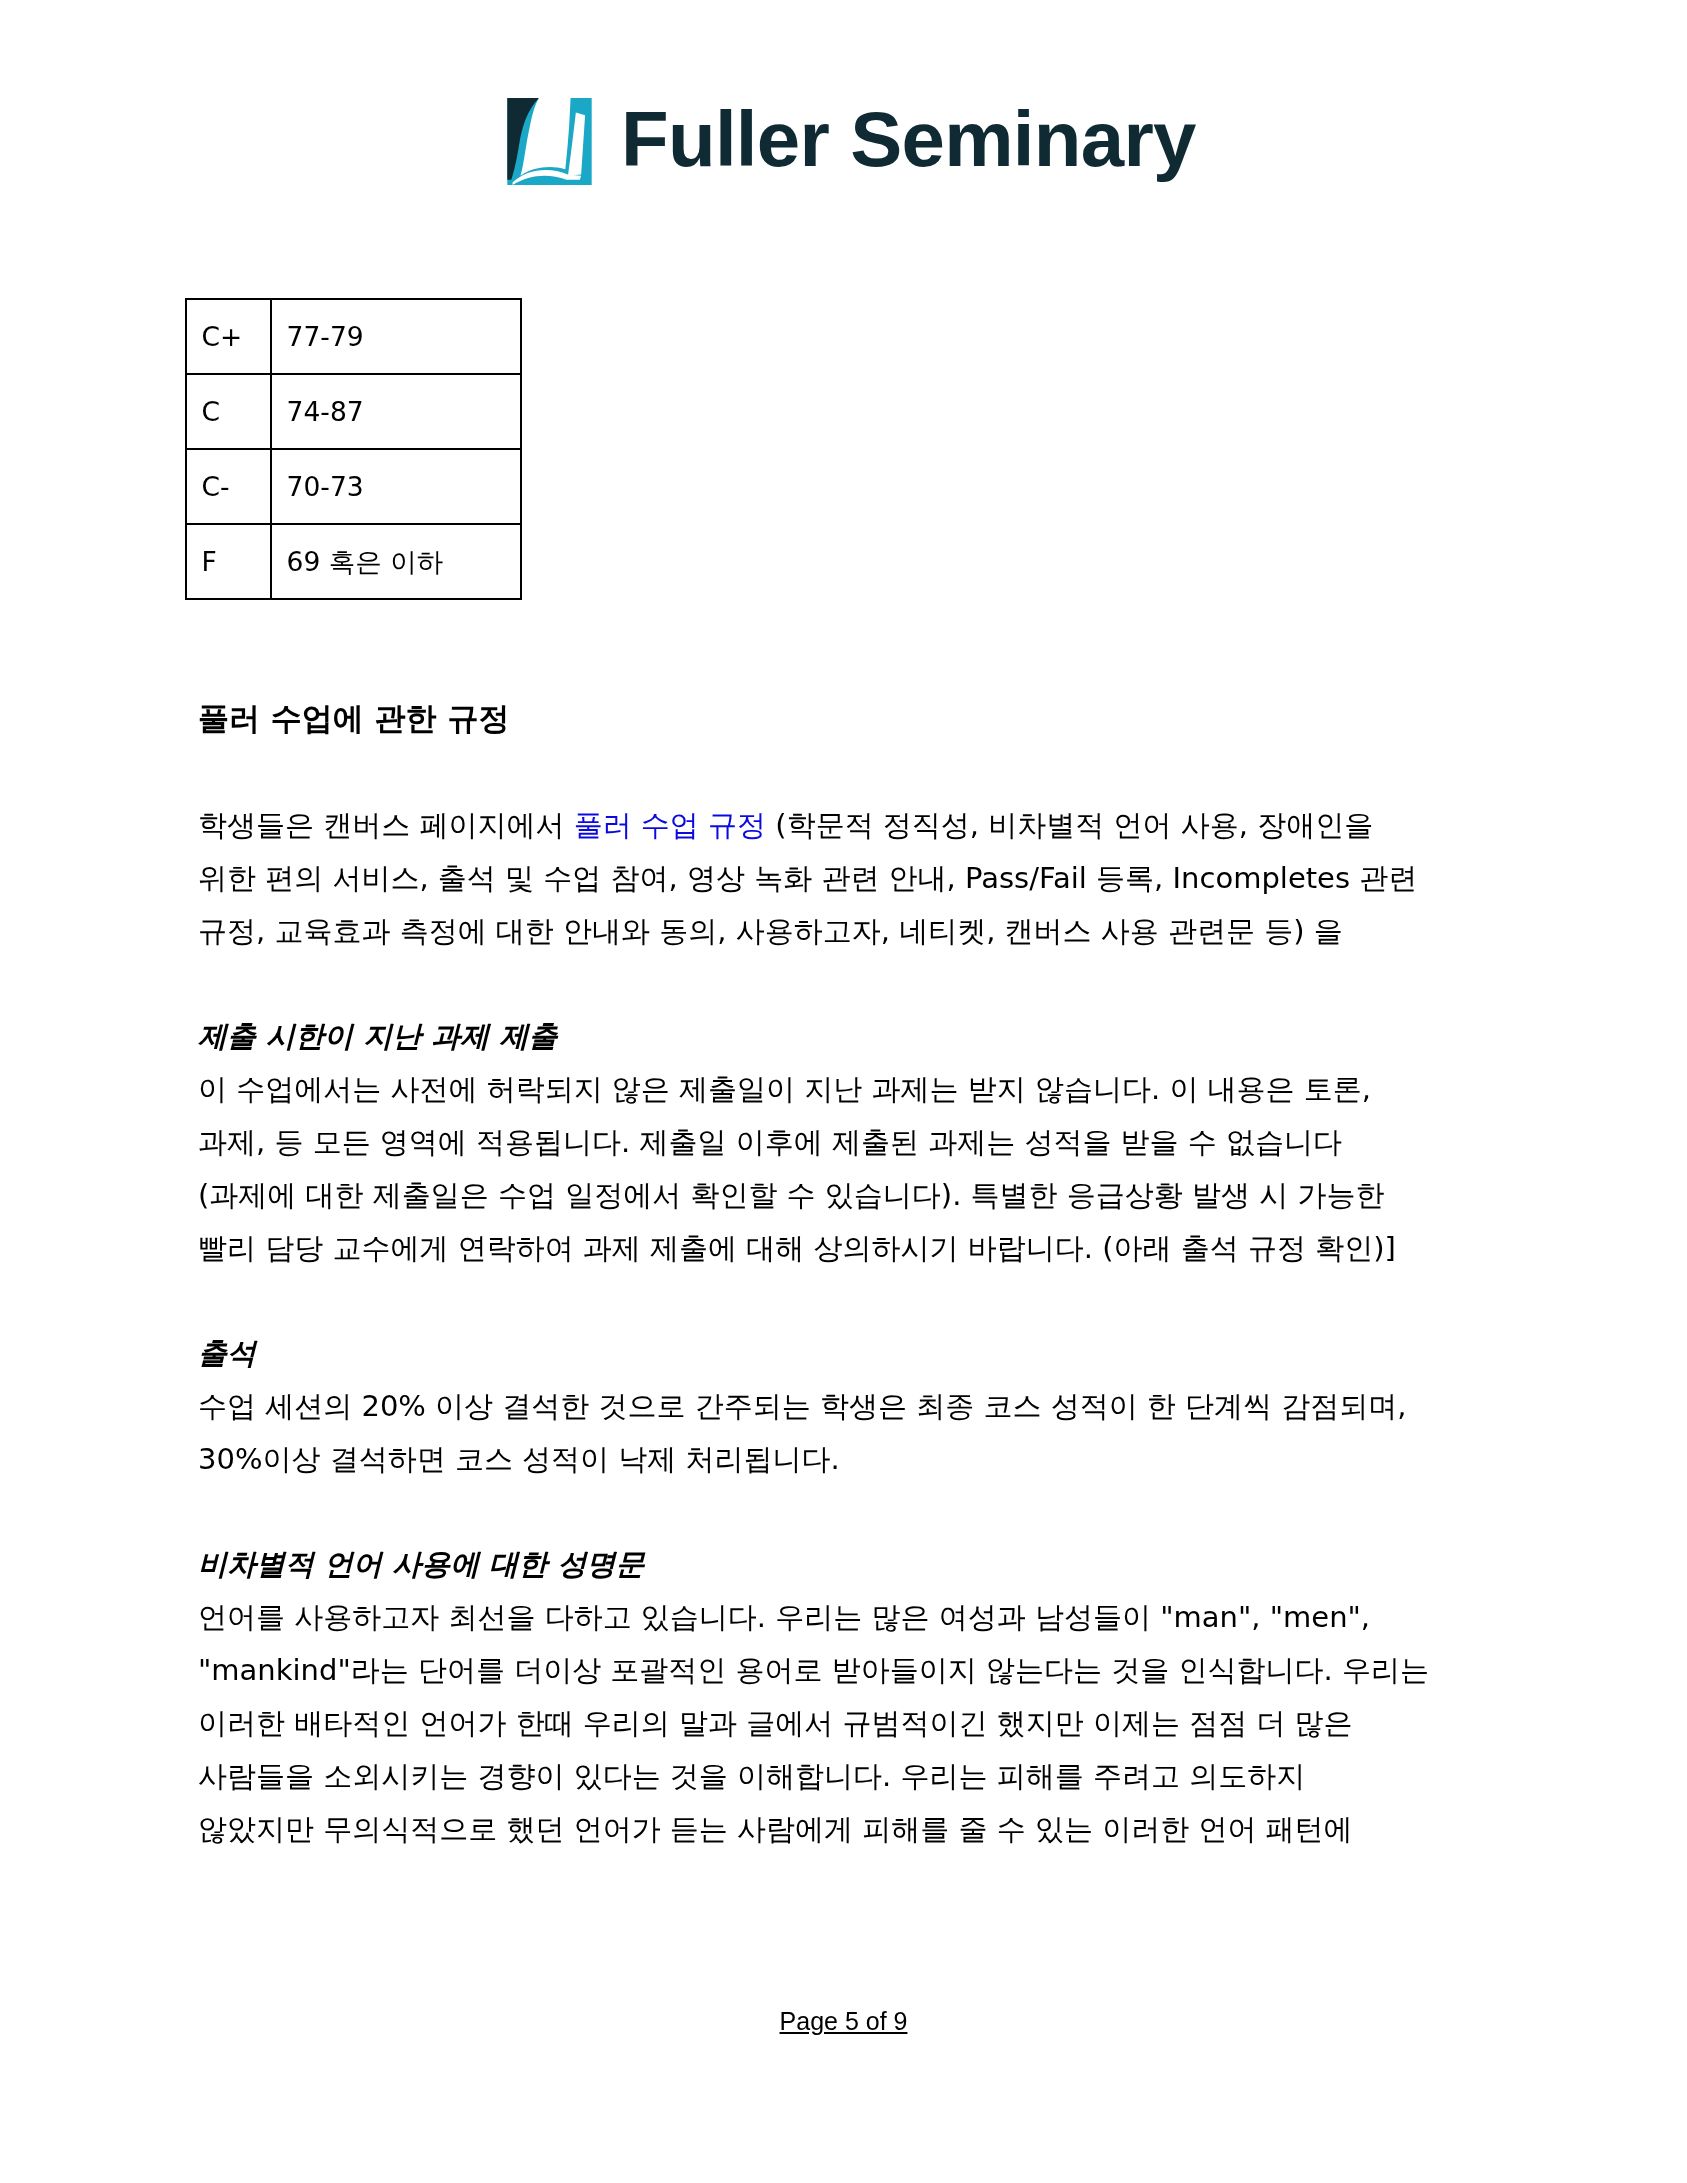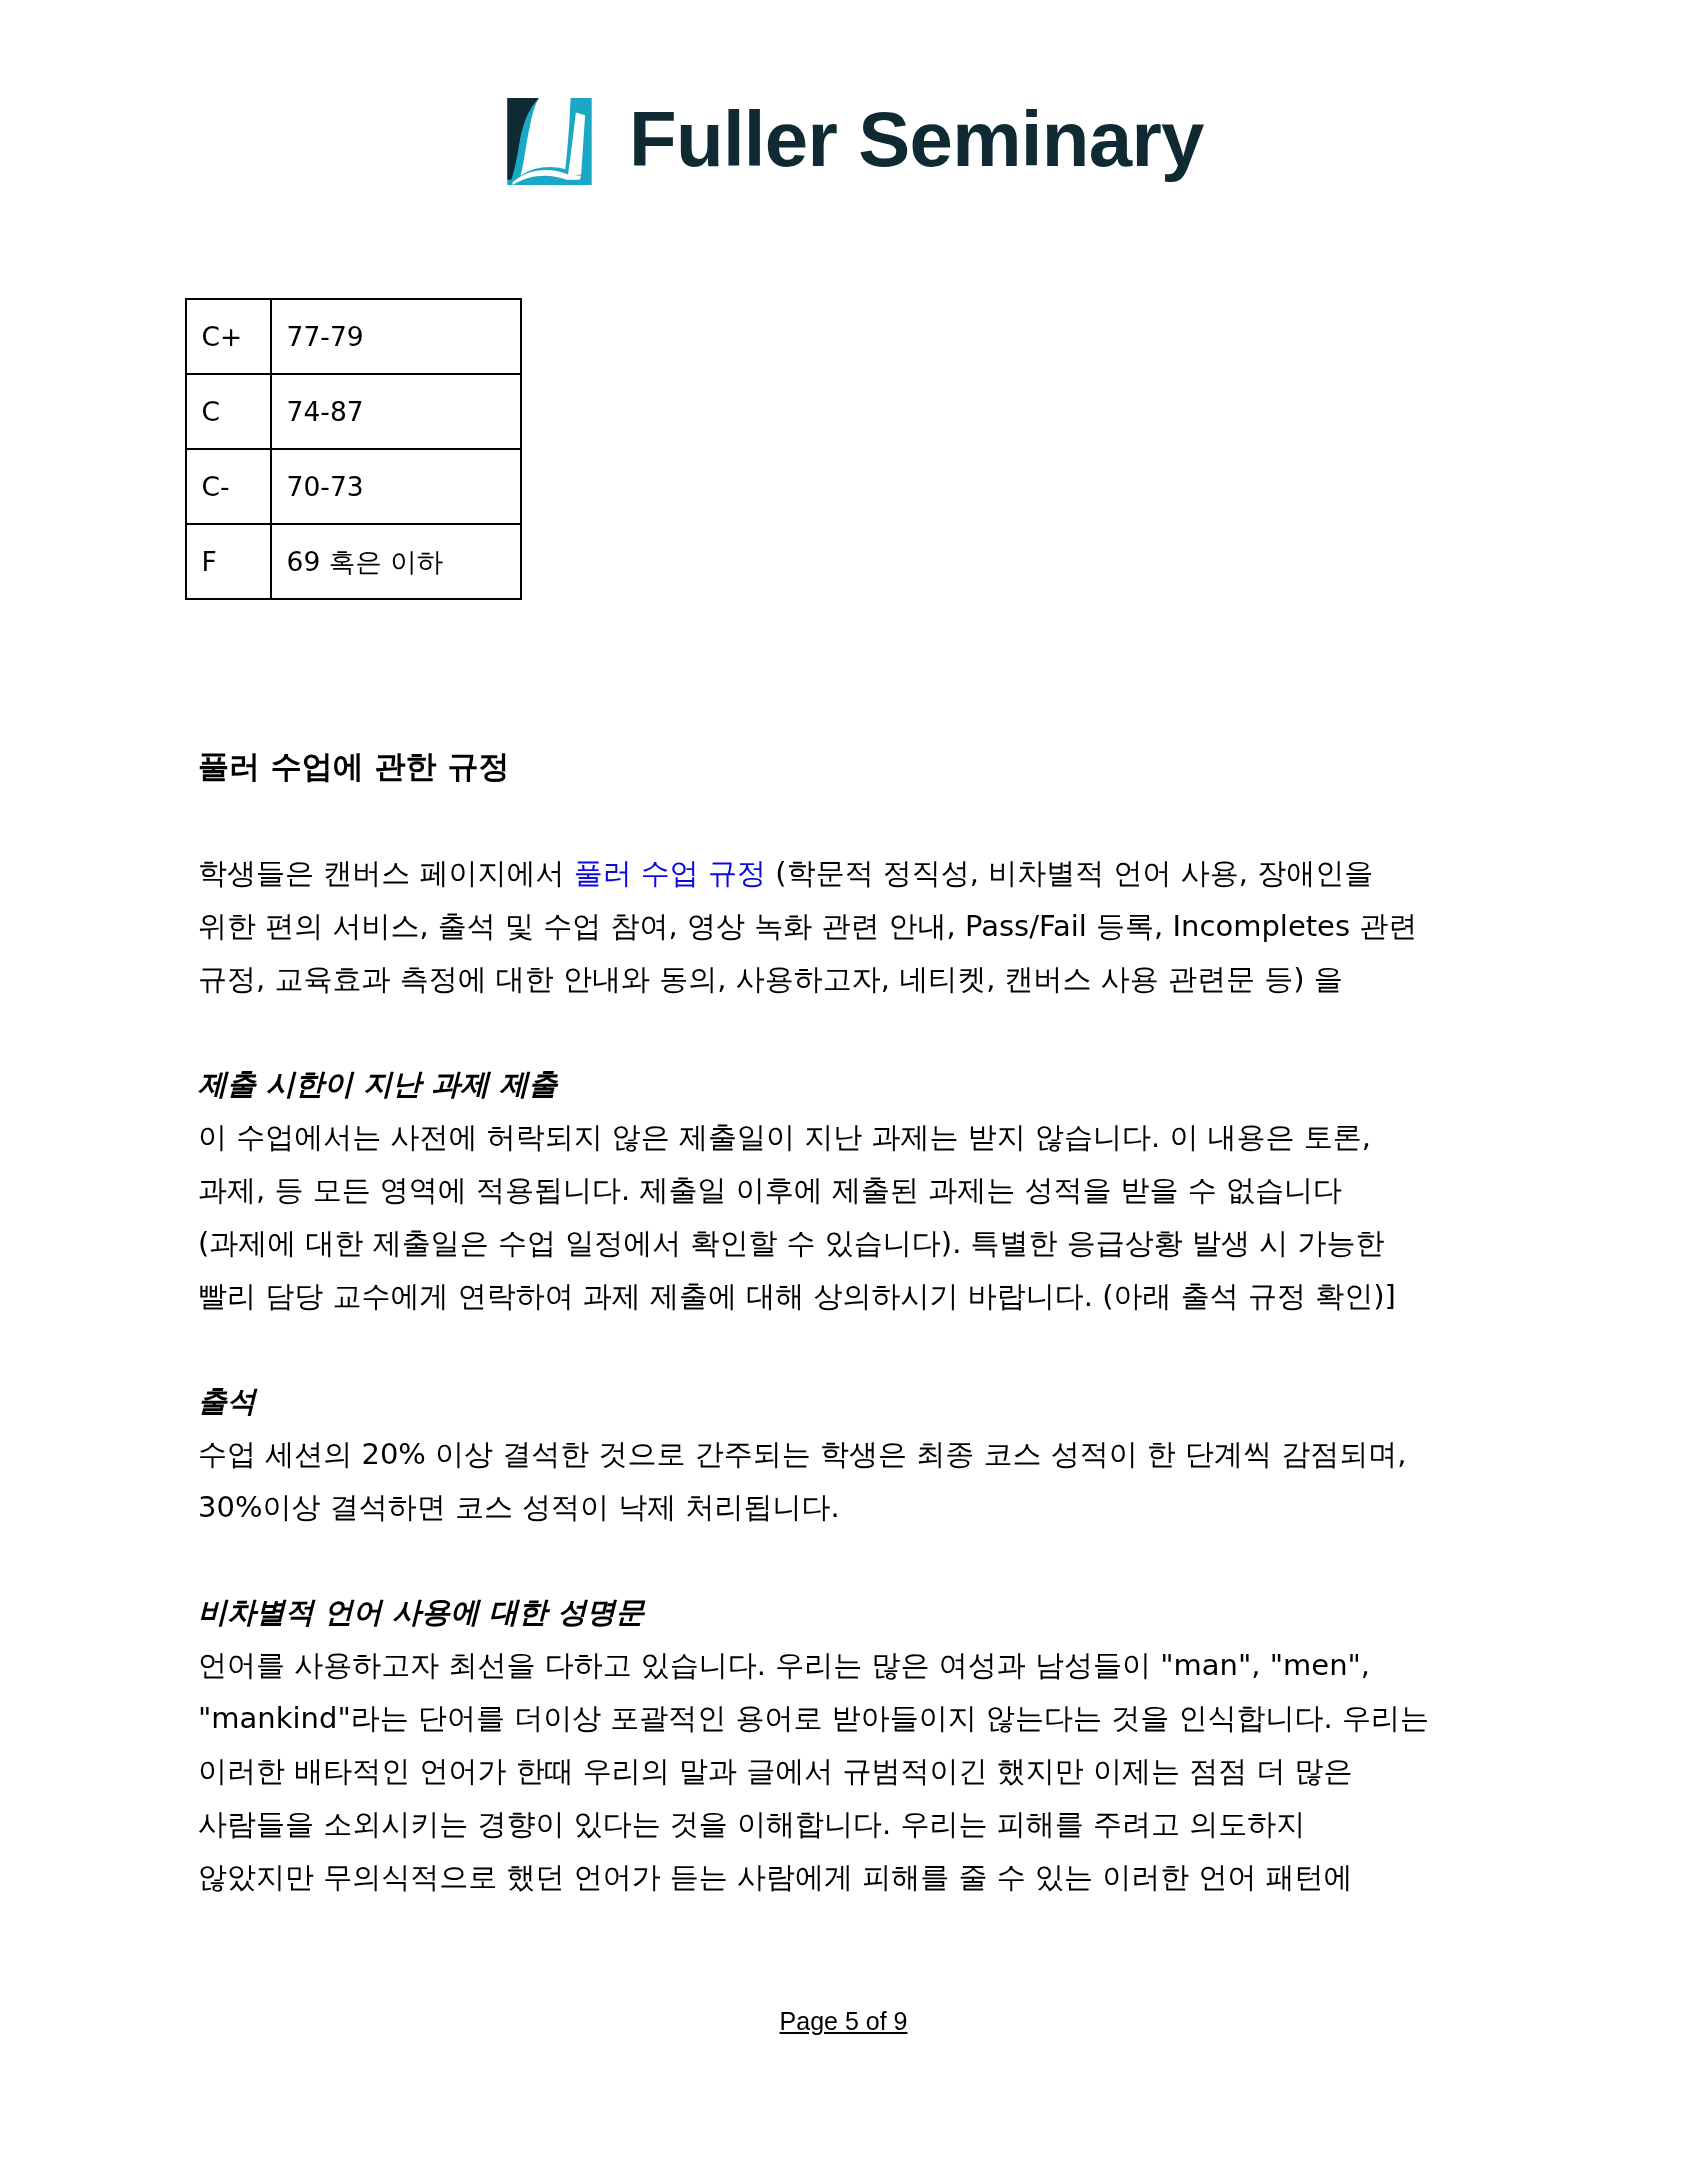--- a/index.html
+++ b/index.html
@@ -15,21 +15,20 @@
     font-family: "DejaVu Sans", "Liberation Sans", sans-serif;
     color: #000000;
   }
   .logo {
     position: absolute;
     left: 507px;
     top: 97px;
     height: 89px;
     display: flex;
     align-items: center;
-    gap: 8px;
   }
   .logo-icon {
     width: 85px;
     height: 87px;
     display: block;
   }
   .logo-text {
     margin-left: 29px;
     font-family: "Liberation Sans", "DejaVu Sans", sans-serif;
     font-size: 78px;
@@ -61,21 +60,21 @@
   .grade-table td.grade {
     width: 85px;
   }
   .grade-table td.range {
     width: 250px;
   }
 
   .content {
     position: absolute;
     left: 198px;
-    top: 740px;
+    top: 692px;
     width: 1290px;
   }
   .section-heading {
     font-size: 31px;
     font-weight: bold;
     margin: 0;
     line-height: 53px;
     height: 53px;
   }
   .para {

